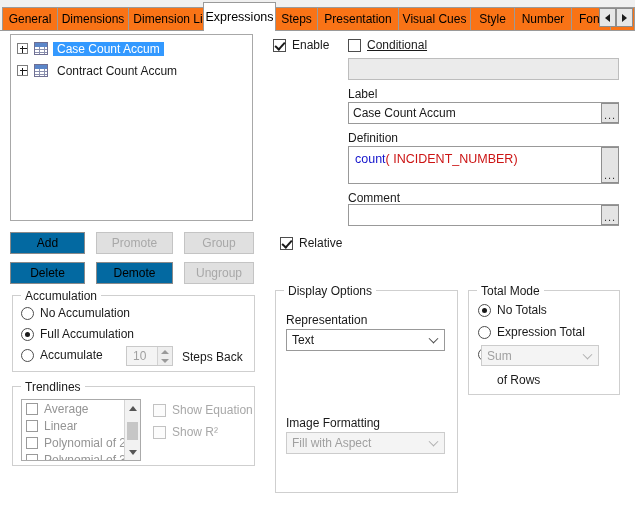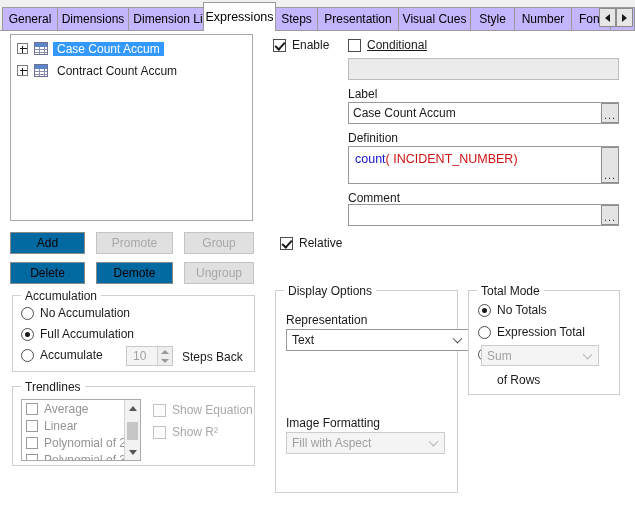--- a/index.html
+++ b/index.html
@@ -18,21 +18,21 @@
   .tabstrip {
     position: absolute; left: 0; top: 0; width: 635px; height: 31px;
     background: #f0f0f0;
   }
   .tabstrip-line {
     position: absolute; left: 0; top: 30px; width: 635px; height: 1px;
     background: #9a9a9a;
   }
   .tab {
     position: absolute; top: 7px; height: 23px;
-    background: #c4b5fd;
+    background: #f97316;
     border: 1px solid #9a9a9a;
     border-bottom: none;
     display: flex; align-items: center; justify-content: center;
     padding: 0 7px;
     font-size: 12px; color: #000;
     white-space: nowrap;
     cursor: default;
   }
   .tab.active {
     top: 2px; height: 29px;
@@ -457,21 +457,21 @@
 
   <div class="cb checked" style="left:280px; top:236px;">
     <span class="box"></span>
     <span class="cb-label">Relative</span>
   </div>
 
   <div class="group" style="left:275px; top:290px; width:183px; height:203px;">
     <span class="group-title">Display Options</span>
 
     <span class="lbl" style="left:10px; top:22px;">Representation</span>
-    <div class="dropdown" style="left:10px; top:38px; width:183px; height:22px;">
+    <div class="dropdown" style="left:10px; top:38px; width:159px; height:22px;">
       <span>Text</span>
       <span class="chev"></span>
     </div>
 
     <span class="lbl" style="left:10px; top:125px;">Image Formatting</span>
     <div class="dropdown disabled" style="left:10px; top:141px; width:159px; height:22px;">
       <span>Fill with Aspect</span>
       <span class="chev"></span>
     </div>
 

